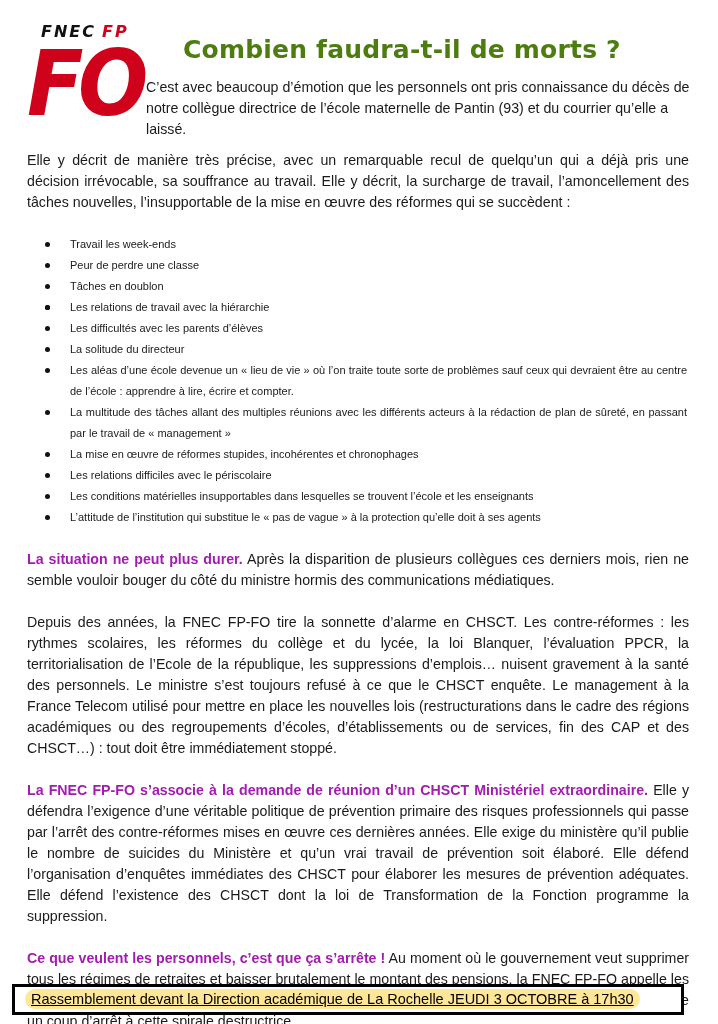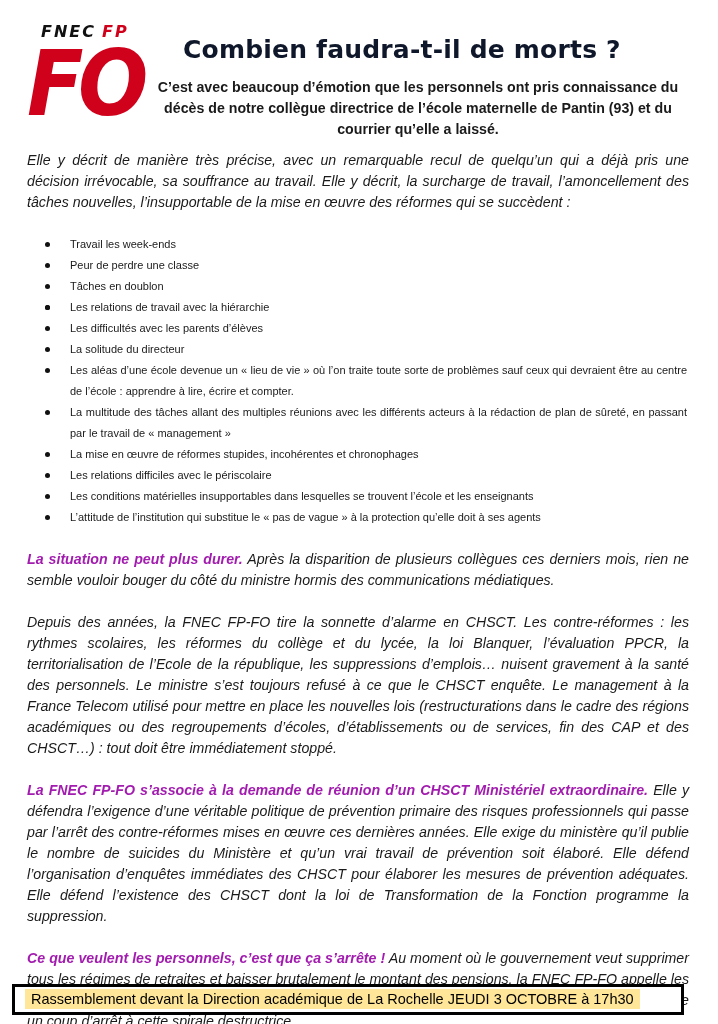--- a/index.html
+++ b/index.html
@@ -21,54 +21,54 @@
   .logo .fnec .fp { color: #d0021b; margin-left: 6px; }
   .logo .fo {
     position: absolute; left: 0px; top: 14px;
     font-family: "DejaVu Sans", sans-serif; font-weight: bold; font-style: italic;
     font-size: 90px; line-height: 100px; color: #d0021b; letter-spacing: -6px;
     transform: scaleX(0.92); transform-origin: left top;
   }
   .title {
     position: absolute; left: 183px; top: 18px; width: 460px;
     font-family: "DejaVu Sans", sans-serif; font-weight: bold;
-    font-size: 25px; color: #0f172a; white-space: nowrap; letter-spacing: 0.2px;
+    font-size: 25px; color: #4d7c0f; white-space: nowrap; letter-spacing: 0.2px;
   }
   .intro {
     position: absolute; left: 146px; top: 77px; width: 544px;
   }
   .content {
     position: absolute; left: 27px; top: 150px; width: 662px;
   }
   p {
     margin: 0; font-size: 14.2px; line-height: 21px; text-align: justify;
   }
-  .content p { margin-bottom: 21px; font-style: italic; }
-  .intro p { text-align: center; font-weight: bold; }
+  .content p { margin-bottom: 21px; }
+  .intro p { text-align: left; }
   ul.bullets {
     list-style: none; margin: 0 0 21px 0; padding: 0;
   }
   ul.bullets li {
     position: relative; padding-left: 43px; font-size: 11px; line-height: 21px;
     text-align: justify; padding-right: 2px;
   }
   ul.bullets li .dot {
     position: absolute; left: 18px; top: 8px; width: 5px; height: 5px;
     background: #111; border-radius: 50%;
   }
   b { font-weight: bold; color: #a21caf; }
   .rally-box {
     position: absolute; left: 12px; top: 984px; width: 666px; height: 25px;
     border: 3px solid #000; background: #fff;
   }
   .rally-text {
     position: absolute; left: 10px; top: 2px;
-    background: #ffe699; border-radius: 0; padding: 1px 6px 1px 6px;
+    background: #ffe699; border-radius: 10px; padding: 1px 6px 1px 6px;
     font-family: "Liberation Sans", sans-serif; font-size: 14.5px; line-height: 18px;
-    color: #000; white-space: nowrap;
+    color: #000; white-space: nowrap; text-decoration: underline;
   }
 </style>
 </head>
 <body>
 
 <div class="logo">
   <div class="fnec">
     <span>FNEC</span><span class="fp">FP</span>
   </div>
   <div class="fo">FO</div>

